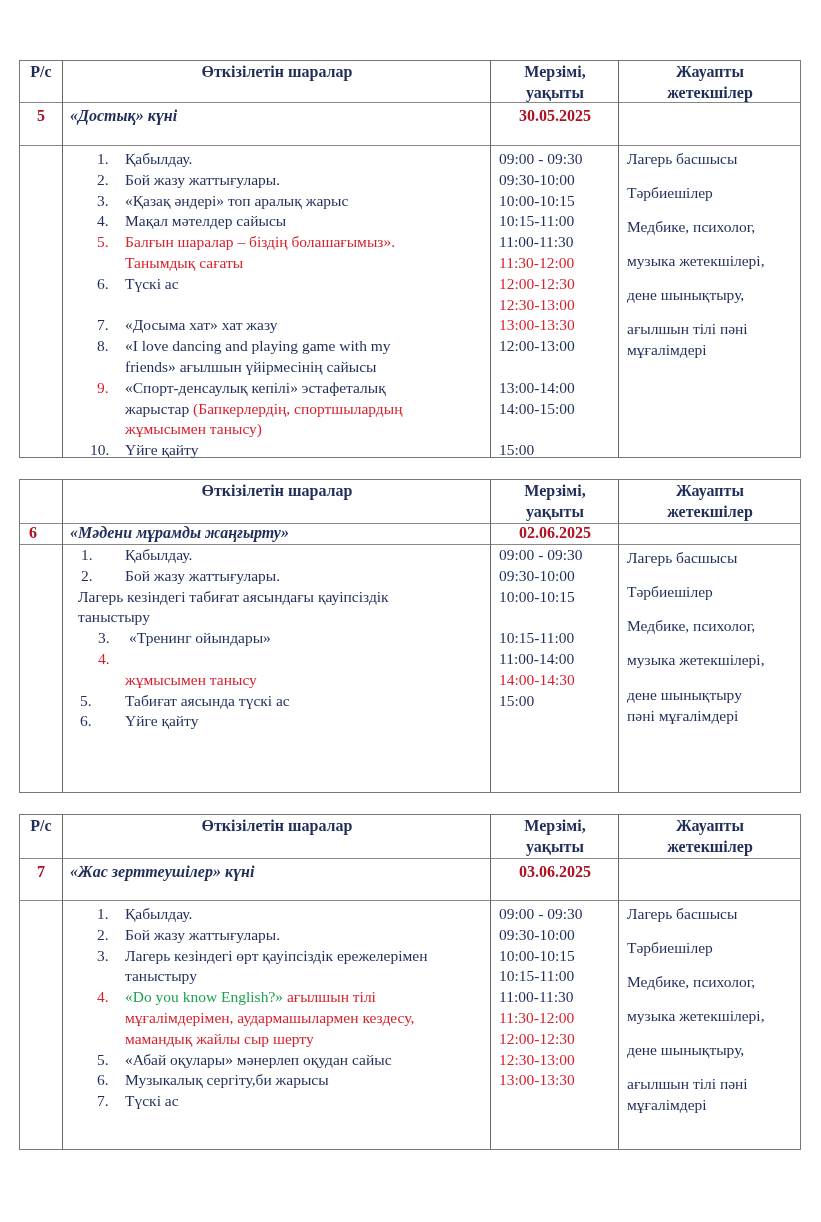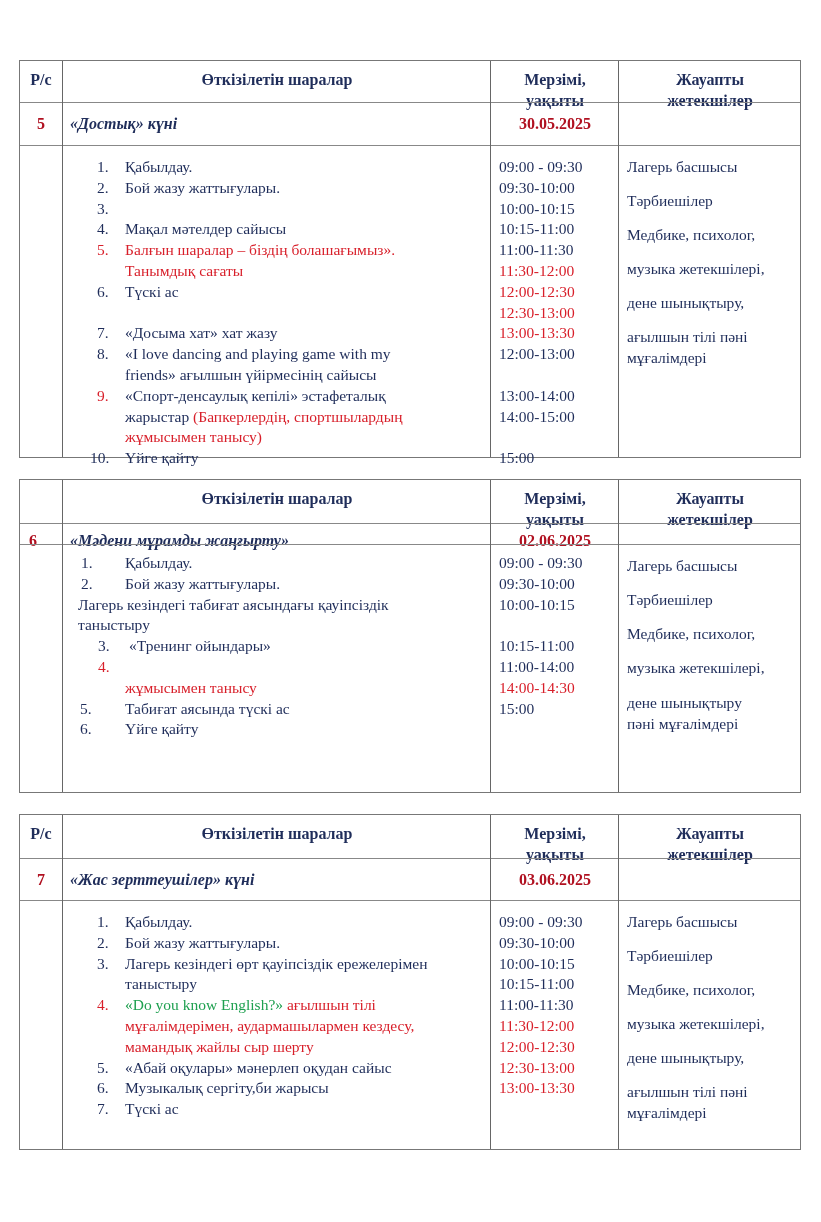--- a/index.html
+++ b/index.html
@@ -2,21 +2,21 @@
 <html><head>
 <meta charset="utf-8">
 <style>
   html, body { margin:0; padding:0; background:#ffffff; }
   body { width:821px; height:1222px; position:relative; overflow:hidden;
          font-family:"Liberation Serif", "DejaVu Serif", serif; color:#1f2d5a; }
   .tbl { position:absolute; left:19px; width:782px; border:1.5px solid #777; box-sizing:border-box; }
   .row { position:absolute; left:0; right:0; border-top:1.5px solid #888; box-sizing:border-box; }
   .row.first { border-top:none; }
   .vline { position:absolute; top:0; bottom:0; border-left:1.5px solid #666; }
-  .cell { position:absolute; top:8px; bottom:0; box-sizing:border-box; }
+  .cell { position:absolute; top:0; bottom:0; box-sizing:border-box; }
   .c0 { left:0; width:42px; }
   .c1 { left:43px; width:428px; }
   .c2 { left:471px; width:128px; }
   .c3 { left:599px; width:182px; }
   .hdr { font-weight:bold; font-size:16px; text-align:center; line-height:20px; color:#1f2d5a; }
   .hdr .t { padding-top:1px; display:block; }
   .num { font-weight:bold; font-size:16px; color:#b01020; text-align:center; padding-top:4px; }
   .title { font-weight:bold; font-style:italic; font-size:16px; padding-left:7px; padding-top:4px; color:#1f2d5a; }
   .date { font-weight:bold; font-size:16px; color:#b01020; text-align:center; padding-top:4px; }
   .line { position:absolute; font-size:15.5px; line-height:20px; white-space:nowrap; }
@@ -50,20 +50,21 @@
     <div class="cell c2 date">30.05.2025</div>
     <div class="cell c3"></div>
   </div>
   <div class="row" style="top:84px;bottom:0;">
     <div class="cell c1" id="ev0">
         <span class="line navy" style="top: 3px; left: 34px;">1.</span>
         <span class="line navy" style="top: 3px; left: 62px;">Қабылдау.</span>
         <span class="line navy" style="top: 23.8px; left: 34px;">2.</span>
         <span class="line navy" style="top: 23.8px; left: 62px;">Бой жазу жаттығулары.</span>
         <span class="line navy" style="top: 44.6px; left: 34px;">3.</span>
+        <span class="line navy" style="top: 44.6px; left: 62px;">«Қазақ әндері» топ аралық жарыс</span>
         <span class="line navy" style="top: 65.4px; left: 34px;">4.</span>
         <span class="line navy" style="top: 65.4px; left: 62px;">Мақал   мәтелдер сайысы</span>
         <span class="line red" style="top: 86.2px; left: 34px;">5.</span>
         <span class="line red" style="top: 86.2px; left: 62px;">Балғын шаралар – біздің болашағымыз».</span>
         <span class="line red" style="top: 107px; left: 62px;">Танымдық сағаты</span>
         <span class="line navy" style="top: 127.8px; left: 34px;">6.</span>
         <span class="line navy" style="top: 127.8px; left: 62px;">Түскі ас</span>
         <span class="line navy" style="top: 169.4px; left: 34px;">7.</span>
         <span class="line navy" style="top: 169.4px; left: 62px;">«Досыма хат»  хат жазу</span>
         <span class="line navy" style="top: 190.2px; left: 34px;">8.</span>

